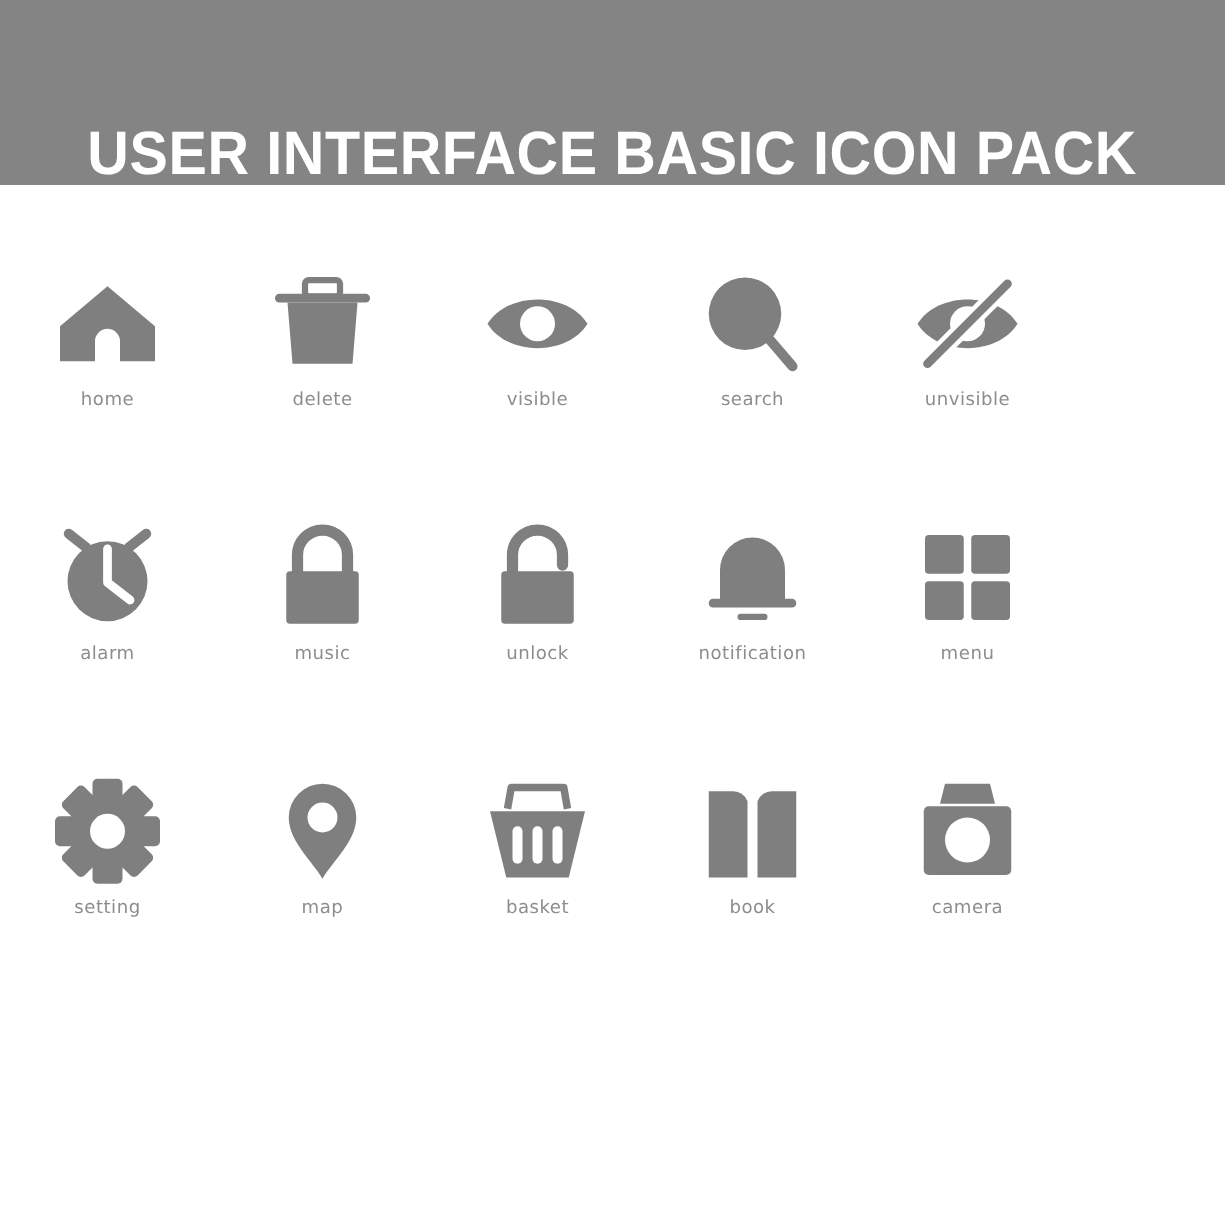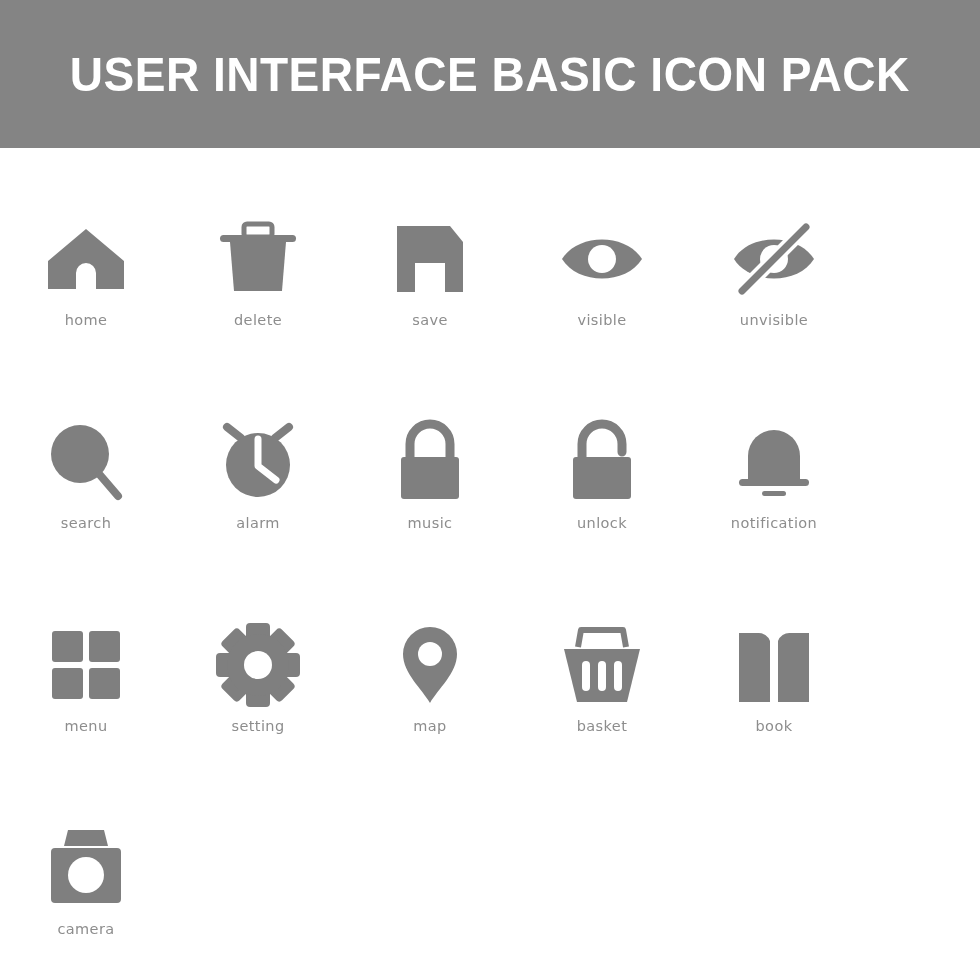--- a/index.html
+++ b/index.html
@@ -22,21 +22,21 @@
   }
   
   .header-bar {
     position: absolute;
     left: 0;
     top: 0;
     width: 980px;
     height: 148px;
     background: #848484;
     display: flex;
-    align-items: center;
+    align-items: flex-end;
     justify-content: center;
   }
   .header-title {
     color: #ffffff;
     font-family: "Liberation Sans Narrow", "Liberation Sans", sans-serif;
     font-weight: 700;
     font-size: 49px;
     letter-spacing: 0.5px;
     transform: scaleX(0.94);
     white-space: nowrap;
@@ -108,60 +108,51 @@
       <div class="icon-box">
         <svg viewBox="0 0 96 96" fill="#7f7f7f">
           <rect x="34" y="13" width="28" height="13" rx="3" fill="none" stroke="#7f7f7f" stroke-width="5"></rect>
           <rect x="10" y="24" width="76" height="7" rx="3.5"></rect>
           <path d="M20 31 L76 31 L72 80 L24 80 Z"></path>
         </svg>
       </div>
       <div class="label">delete</div>
     </div>
 
-    <div class="cell">
-      <div class="icon-box">
-        <svg viewBox="0 0 96 96">
-          <path d="M15 15 L68 15 L81 31 L81 81 L15 81 Z" fill="#7f7f7f"></path>
-          <rect x="33" y="52" width="30" height="29" fill="#ffffff"></rect>
-        </svg>
-      </div>
-      <div class="label">save</div>
-    </div>
 
     <div class="cell">
       <div class="icon-box">
         <svg viewBox="0 0 96 96">
           <path d="M8 48 C24 22 72 22 88 48 C72 74 24 74 8 48 Z" fill="#7f7f7f"></path>
           <circle cx="48" cy="48" r="14" fill="#ffffff"></circle>
         </svg>
       </div>
       <div class="label">visible</div>
+    </div>
+
+    <div class="cell">
+      <div class="icon-box">
+        <svg viewBox="0 0 96 96">
+          <circle cx="42" cy="40" r="29" fill="#7f7f7f"></circle>
+          <line x1="62" y1="61" x2="80" y2="82" stroke="#7f7f7f" stroke-width="8" stroke-linecap="round"></line>
+        </svg>
+      </div>
+      <div class="label">search</div>
     </div>
 
     <div class="cell">
       <div class="icon-box">
         <svg viewBox="0 0 96 96">
           <path d="M8 48 C24 22 72 22 88 48 C72 74 24 74 8 48 Z" fill="#7f7f7f"></path>
           <circle cx="48" cy="48" r="14" fill="#ffffff"></circle>
           <line x1="14" y1="82" x2="82" y2="14" stroke="#ffffff" stroke-width="14" stroke-linecap="round"></line>
           <line x1="16" y1="80" x2="80" y2="16" stroke="#7f7f7f" stroke-width="7" stroke-linecap="round"></line>
         </svg>
       </div>
       <div class="label">unvisible</div>
-    </div>
-
-    <div class="cell">
-      <div class="icon-box">
-        <svg viewBox="0 0 96 96">
-          <circle cx="42" cy="40" r="29" fill="#7f7f7f"></circle>
-          <line x1="62" y1="61" x2="80" y2="82" stroke="#7f7f7f" stroke-width="8" stroke-linecap="round"></line>
-        </svg>
-      </div>
-      <div class="label">search</div>
     </div>
 
     <div class="cell">
       <div class="icon-box">
         <svg viewBox="0 0 96 96">
           <line x1="17" y1="13" x2="31" y2="24" stroke="#7f7f7f" stroke-width="8" stroke-linecap="round"></line>
           <line x1="79" y1="13" x2="65" y2="24" stroke="#7f7f7f" stroke-width="8" stroke-linecap="round"></line>
           <circle cx="48" cy="51" r="32" fill="#7f7f7f"></circle>
           <path d="M48 25 L48 52 L66 66" stroke="#ffffff" stroke-width="7" fill="none" stroke-linecap="round" stroke-linejoin="round"></path>
         </svg>

